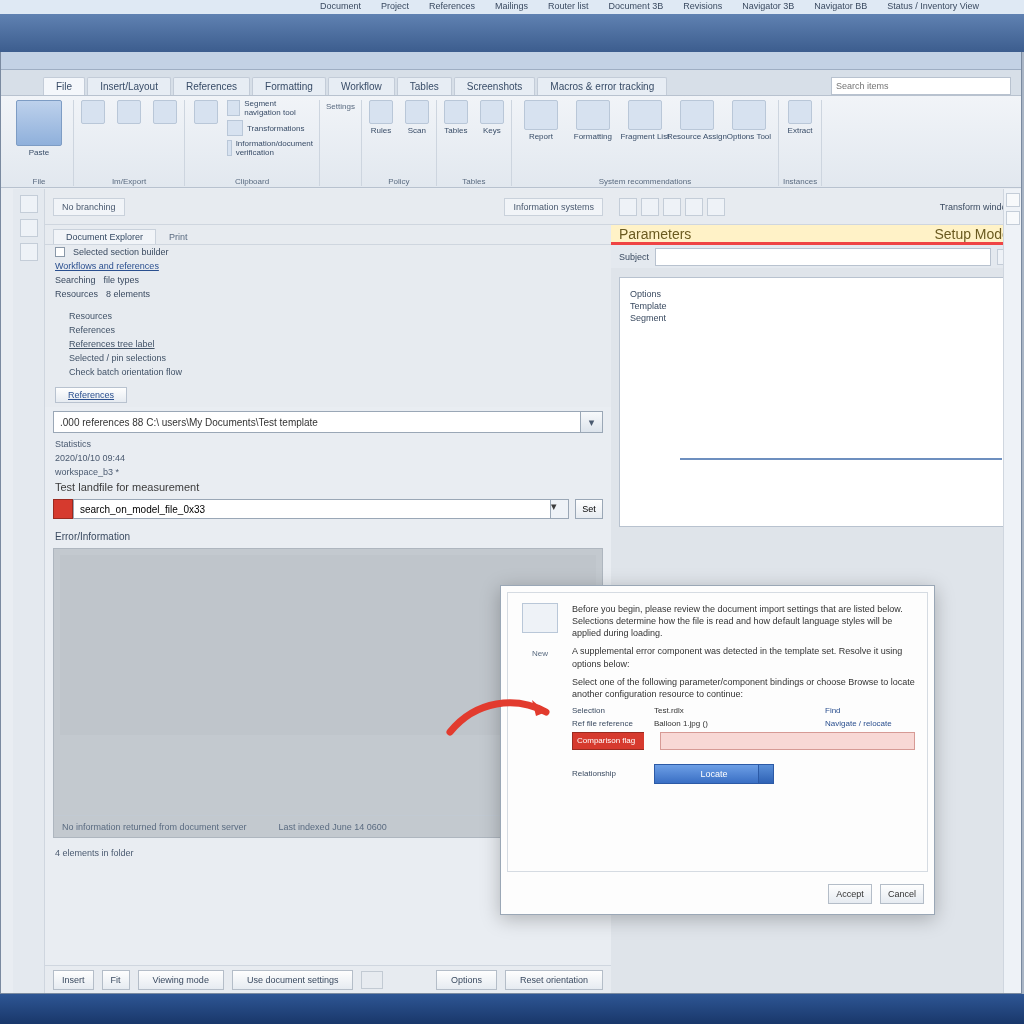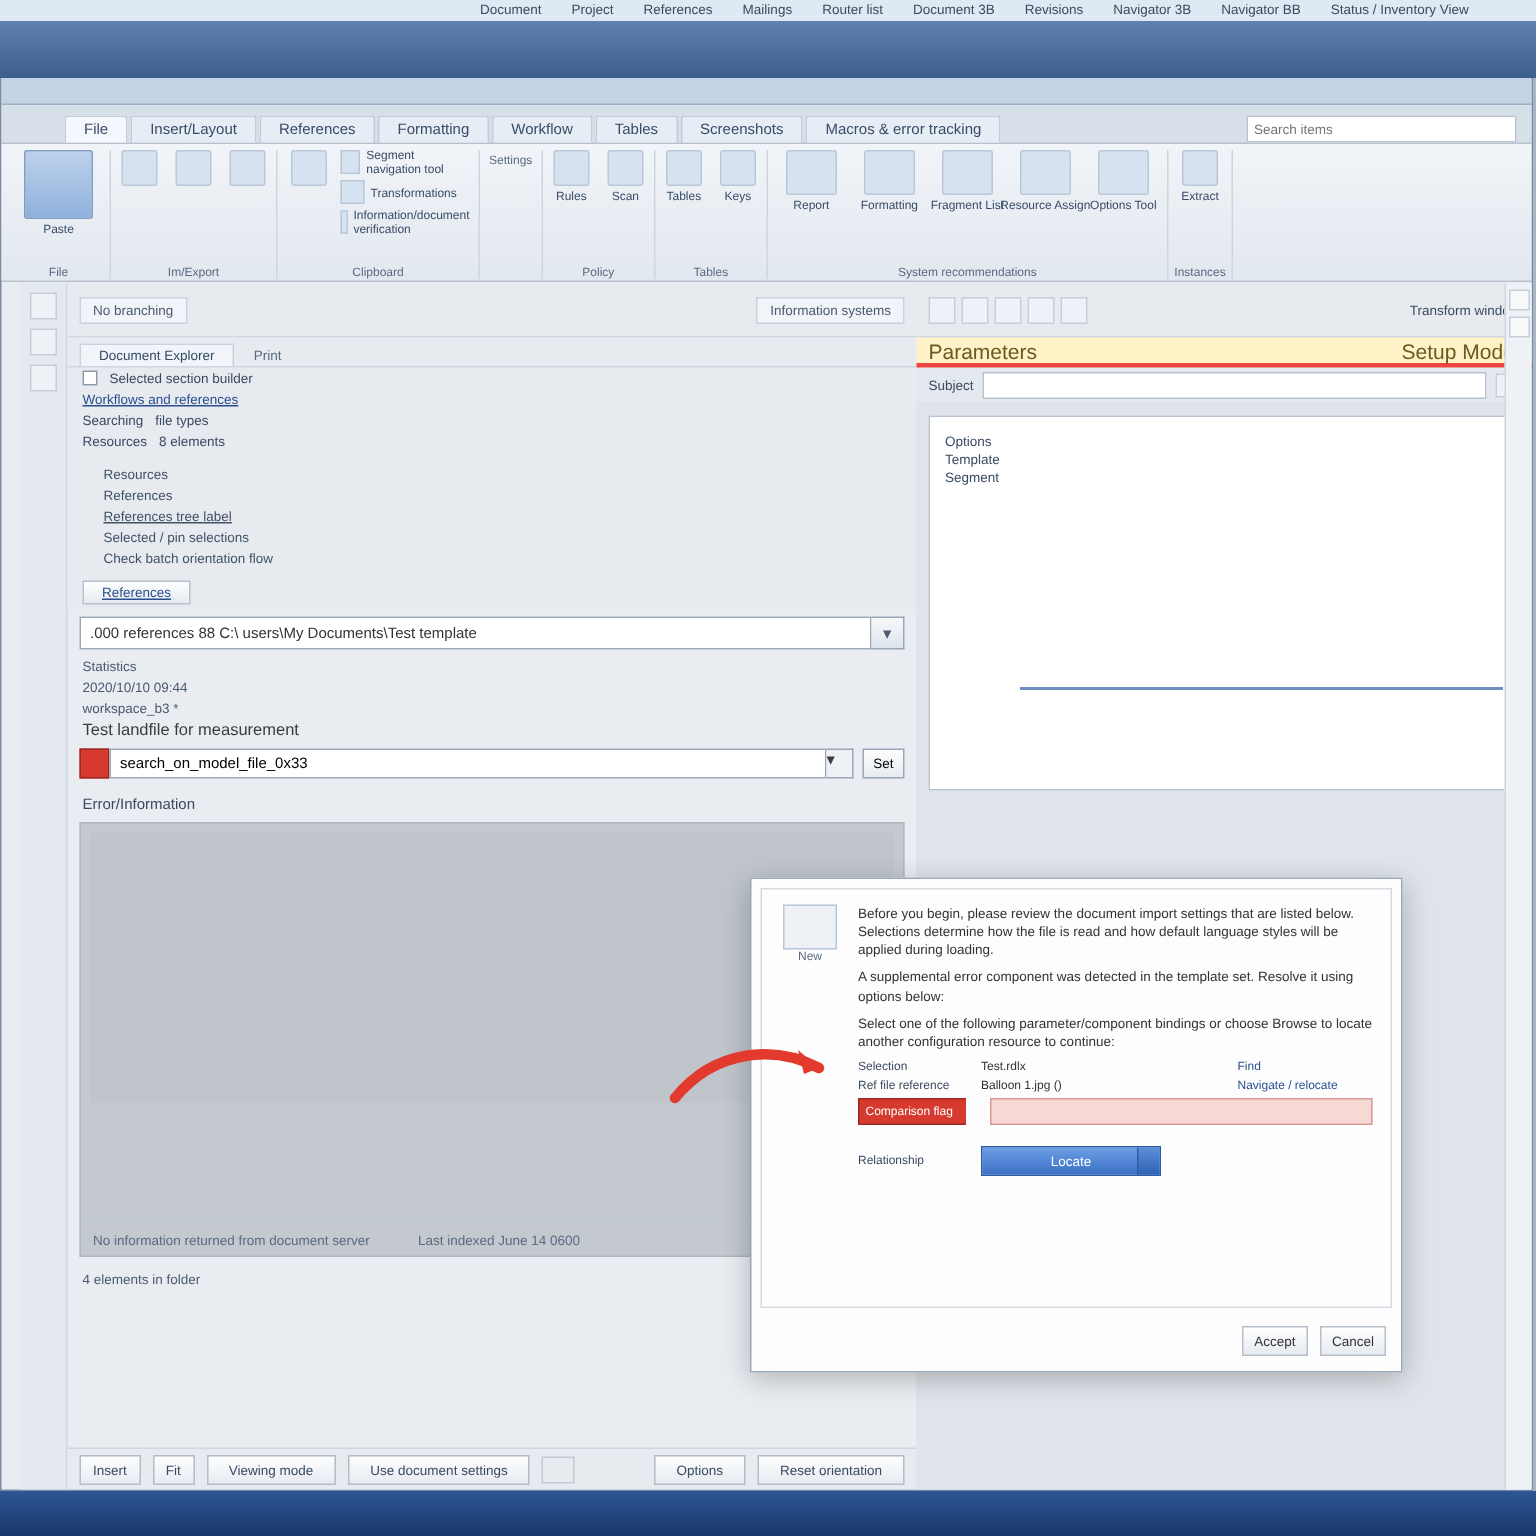--- a/index.html
+++ b/index.html
@@ -101,21 +101,21 @@
   .page{background:#fff;border:1px solid #b8c2cf;height:250px;position:relative;padding:10px 10px;font-size:9px;color:#3a4a60;}
   .page .w{padding:1px 0;}
   .page .rule{position:absolute;left:60px;right:10px;top:180px;height:2px;background:#6d8fbf;}
 
   .vsb{width:18px;position:absolute;right:0;top:0;bottom:0;background:#eef2f7;border-left:1px solid #cfd6df;display:flex;flex-direction:column;gap:4px;padding:4px 2px;}
   .vsb .g{width:14px;height:14px;border:1px solid #c4cdd8;background:#f7f9fb;}
 
   
   .dialog{position:absolute;left:500px;top:585px;width:435px;height:330px;background:#fdfdfd;border:1px solid #9aa7b6;box-shadow:0 4px 18px rgba(0,0,0,.25);font-size:9px;color:#333;}
   .dialog .inner{position:absolute;top:6px;left:6px;right:6px;bottom:42px;border:1px solid #d5dbe2;padding:10px 12px;display:flex;gap:12px;}
-  .dialog .icon{width:40px;display:flex;flex-direction:column;align-items:center;gap:0;}
+  .dialog .icon{width:40px;display:flex;flex-direction:column;align-items:center;gap:16px;}
   .dialog .icon .g{width:36px;height:30px;border:1px solid #b9c7d8;background:#eef2f7;}
   .dialog .icon .t{font-size:8px;color:#5a6b80;}
   .dialog .content{flex:1;}
   .dialog p{font-size:9px;line-height:1.35;margin-bottom:6px;}
   .fgrid{display:grid;grid-template-columns:72px 1fr 90px;gap:4px 10px;align-items:center;margin-top:6px;}
   .fgrid .l{font-size:8px;color:#3a4a60;}
   .fgrid .v{font-size:8px;color:#333;}
   .fgrid .r{font-size:8px;color:#2a4f8f;}
   .redrow{grid-column:1/-1;display:grid;grid-template-columns:72px 1fr;gap:16px;align-items:center;height:18px;}
   .redrow .l{background:#d63a2e;color:#fff;height:18px;display:flex;align-items:center;padding:0 4px;border:1px solid #9a2a20;border-right:none;}

